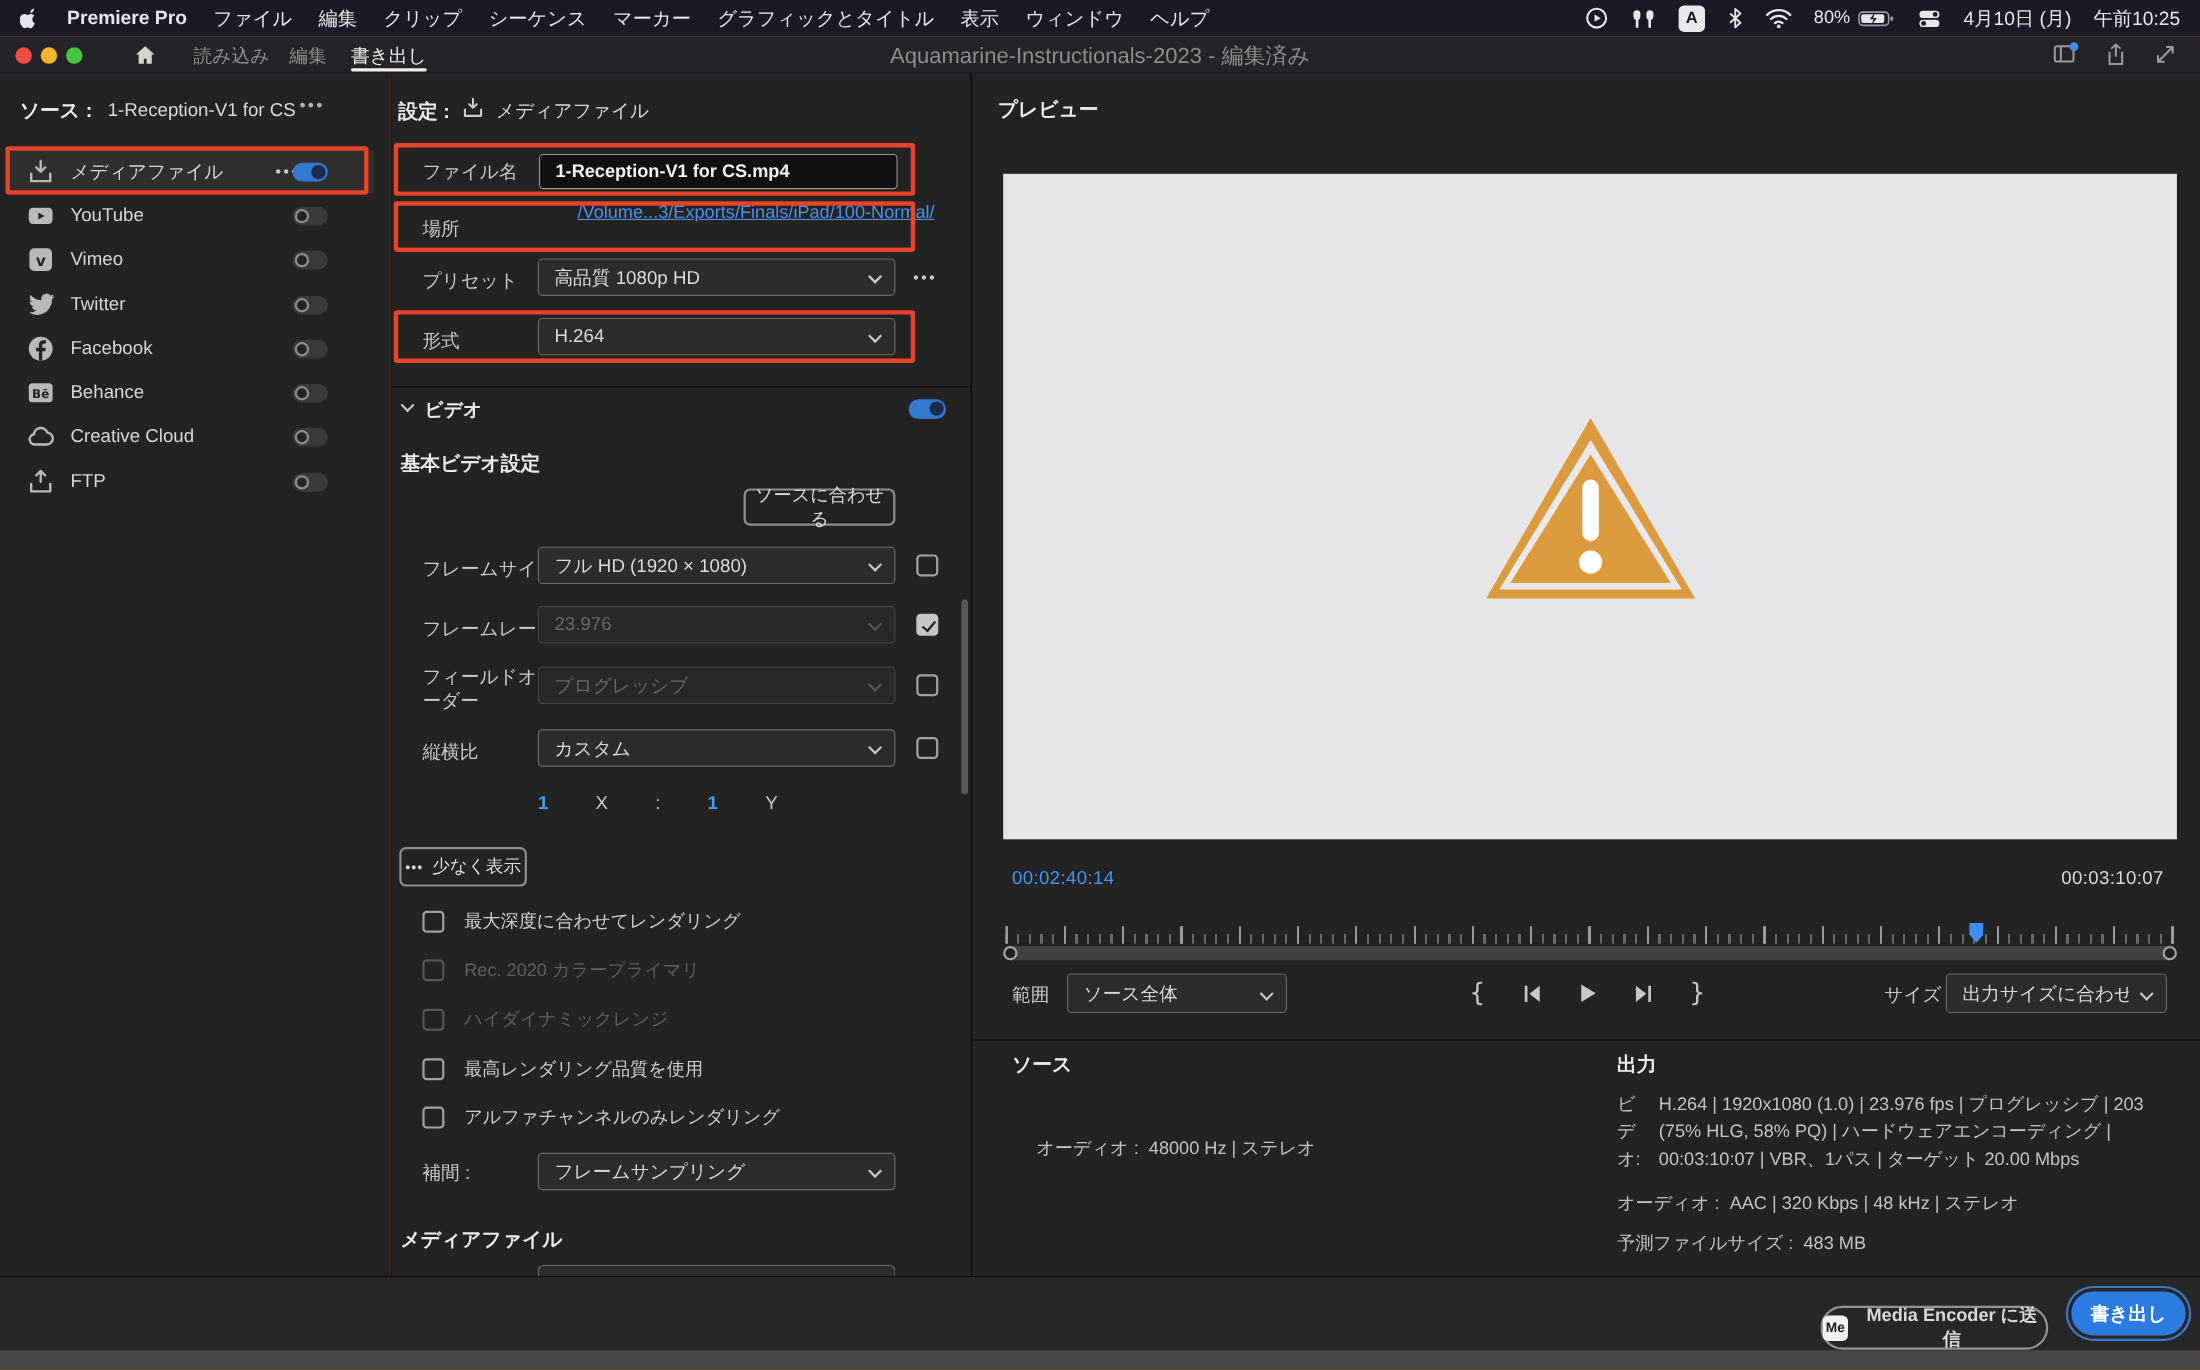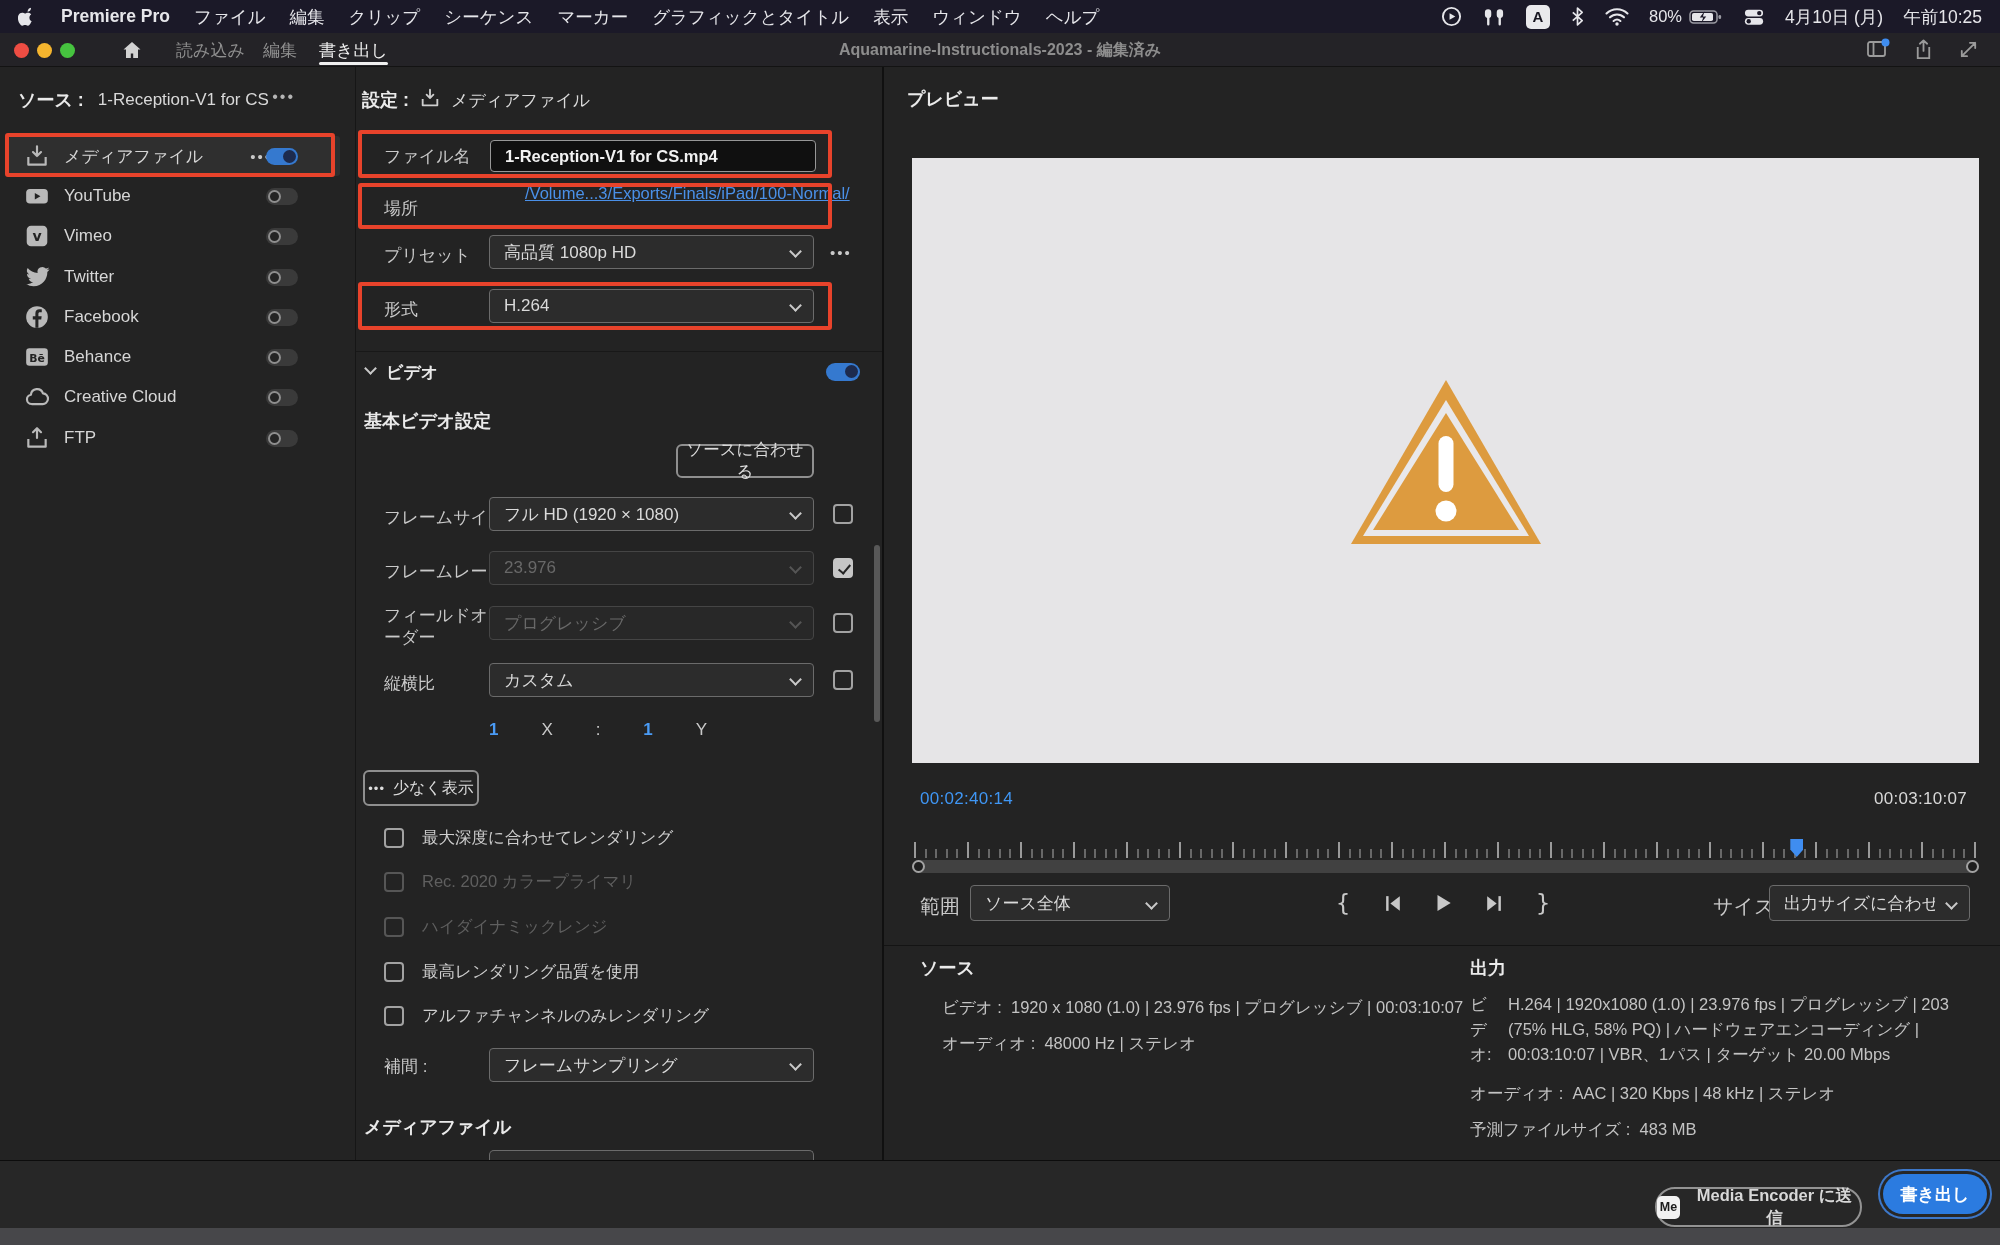--- a/index.html
+++ b/index.html
@@ -24,21 +24,21 @@
   .titlebar { position:absolute; left:0; top:33px; width:2000px; height:34px; background:#242327;
     border-bottom:1px solid #131313; }
   .light { position:absolute; top:10px; width:15px; height:15px; border-radius:50%; }
   .light.red { left:14px; background:#ee4d43; } .light.yellow { left:37px; background:#f5b52e; }
   .light.green { left:60px; background:#46c33f; }
   .tb-home { position:absolute; left:120px; top:5px; color:#d2d2d2; }
   .tb-tab { position:absolute; top:0; height:34px; display:flex; align-items:center; font-size:17px; color:#8f8f8f; cursor:default; }
   .tb-tab.active { color:#f0f0f0; }
   .tb-tab.active::after { content:""; position:absolute; left:0; right:0; bottom:2px; height:3px; background:#f0f0f0; border-radius:2px; }
   .tb-title { position:absolute; left:0; right:0; top:0; height:34px; display:flex; align-items:center;
-    justify-content:center; font-size:16px; color:#8d8d8d; pointer-events:none;font-weight:bold; }
+    justify-content:center; font-size:20px; color:#8d8d8d; pointer-events:none; }
   .tb-icons { position:absolute; right:20px; top:5px; display:flex; gap:22px; color:#9b9b9b; }
 
   
   .sidebar { position:absolute; left:0; top:67px; width:355px; height:1093px; background:#232323; }
   .settings { position:absolute; left:355px; top:67px; width:527px; height:1093px; background:#232323;
     border-left:1px solid #161616; overflow:hidden; }
   .previewp { position:absolute; left:882px; top:67px; width:1118px; height:1093px; background:#232323;
     border-left:2px solid #101010; }
 
   .heading { font-weight:700; color:#eaeaea; font-size:18px; }
@@ -126,21 +126,21 @@
       repeating-linear-gradient(90deg,#686868 0 2px,transparent 2px 10.6px);
     background-size:100% 16px,100% 9px;
     background-position:bottom left,bottom left;
     background-repeat:no-repeat,no-repeat; }
   .playhead { position:absolute; bottom:1px; width:13px; height:18px; margin-left:-6px; background:#3f8df0;
     clip-path:polygon(0 0,100% 0,100% 58%,50% 100%,0 58%); cursor:grab; }
   .rangebar { position:absolute; left:28px; top:793px; width:1067px; height:13px; background:#414141; border-radius:7px; }
   .rb-handle { position:absolute; top:0; width:13px; height:13px; border-radius:50%;
     border:2px solid #a2a2a2; background:#1e1e1e; cursor:ew-resize; }
 
-  .pv-ctrl-label { position:absolute; font-size:20px; color:#c9c9c9; top:826px; }
+  .pv-ctrl-label { position:absolute; font-size:17px; color:#c9c9c9; top:826px; }
   .transport { position:absolute; left:0; width:1118px; top:815px; height:42px; display:flex;
     align-items:center; justify-content:center; gap:26px; color:#c8c8c8; }
   .tbtn { width:24px; height:24px; display:flex; align-items:center; justify-content:center; cursor:pointer; }
   .tbtn.brace { font-size:23px; color:#c8c8c8; font-family:"DejaVu Sans",sans-serif; }
 
   .pv-divider { position:absolute; left:0; top:878px; width:1118px; border-top:1px solid #141414; }
 
   .info-h { position:absolute; top:889px; }
   .info-line { position:absolute; font-size:16.5px; color:#c3c3c3; white-space:nowrap; }
   .outvid { position:absolute; left:586px; top:925px; width:516px; display:flex; gap:8px;
@@ -533,24 +533,20 @@
 
     <span class="pv-ctrl-label" style="left:829px">サイズ</span>
     <div class="dd" style="left:885px; top:818px; width:201px; height:36px">
       <span style="overflow:hidden; white-space:nowrap">出力サイズに合わせ…</span>
         <span class="chev" style="top:13px"></span>
     </div>
 
     <div class="pv-divider"></div>
 
     <span class="heading info-h" style="left:36px">ソース</span>
-    <span class="info-line" style="left:58px; top:930px">
-      <span>ビデオ :</span>&nbsp;
-      <span>1920 x 1080 (1.0) | 23.976 fps | プログレッシブ | 00:03:10:07</span>
-    </span>
     <span class="info-line" style="left:58px; top:966px">
       <span>オーディオ :</span>&nbsp;
       <span>48000 Hz | ステレオ</span>
     </span>
 
     <span class="heading info-h" style="left:586px">出力</span>
     <div class="outvid">
       <span class="wl">ビデオ:</span>
       <span style="white-space:normal">H.264 | 1920x1080 (1.0) | 23.976 fps | プログレッシブ | 203 (75% HLG, 58% PQ) | ハードウェアエンコーディング | 00:03:10:07 | VBR、1パス | ターゲット 20.00 Mbps</span>
     </div>

